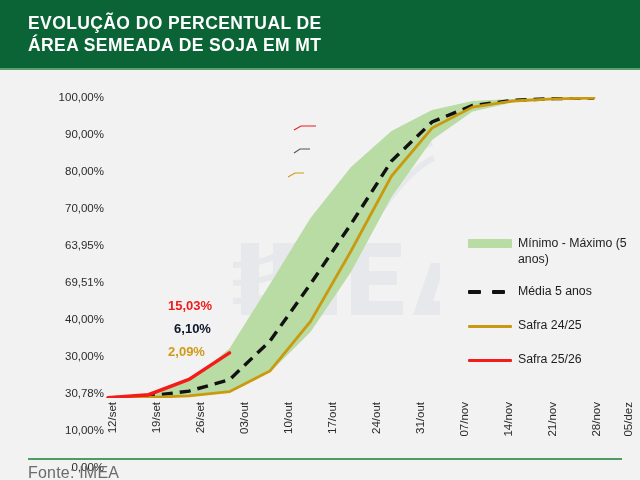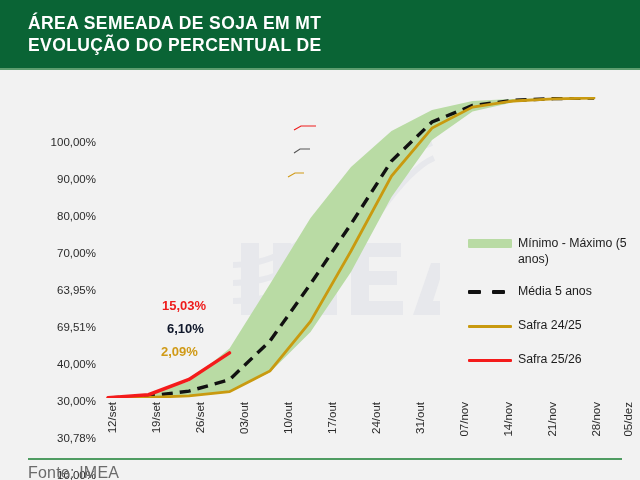--- a/index.html
+++ b/index.html
@@ -59,22 +59,22 @@
   .watermark {
     position: absolute;
     left: 225px; top: 45px;
     width: 215px; height: 215px;
     opacity: 1;
     pointer-events: none;
   }
   
   .ylabels {
     position: absolute;
-    left: 8px; top: 0;
-    width: 94px; height: 340px; margin-top: 45px;
+    left: 16px; top: 0;
+    width: 94px; height: 340px;
   }
   .ylabel {
     position: absolute;
     right: 6px;
     text-align: right;
     font-size: 11.5px;
     color: #2b2b2b;
     white-space: nowrap;
     transform: translateY(-50%);
   }
@@ -92,21 +92,21 @@
     white-space: nowrap;
     transform-origin: left top;
     transform: rotate(-90deg) translateX(-100%);
   }
   
   .dlabel {
     position: absolute;
     font-size: 13px;
     font-weight: bold;
     white-space: nowrap;
-    text-align: left;
+    text-align: center;
   }
   .dlabel.red   { color: #ee1c1c; }
   .dlabel.black { color: #0f172a; }
   .dlabel.gold  { color: #d09a17; }
   
   .legend {
     position: absolute;
     left: 466px; top: 165px;
     width: 172px;
   }
@@ -170,22 +170,22 @@
     color: #6b6b6b;
     letter-spacing: 0.2px;
   }
 </style>
 </head>
 <body>
 
 <div id="app">
 
   <div class="header">
+    <div class="title-line">EVOLUÇÃO DO PERCENTUAL DE</div>
     <div class="title-line">ÁREA SEMEADA DE SOJA EM MT</div>
-    <div class="title-line">EVOLUÇÃO DO PERCENTUAL DE</div>
   </div>
   <div class="header-rule"></div>
 
   <div class="chart-area">
 
     <div class="watermark">
       <svg width="215" height="215" viewBox="0 0 215 215" aria-hidden="true">
         <g fill="none" stroke="#e7e8ec" stroke-width="6">
           <path d="M8 150 C 55 150 95 120 130 70 C 150 42 170 22 205 14"></path>
           <path d="M8 168 C 62 168 105 136 142 84 C 162 56 182 36 207 28"></path>

